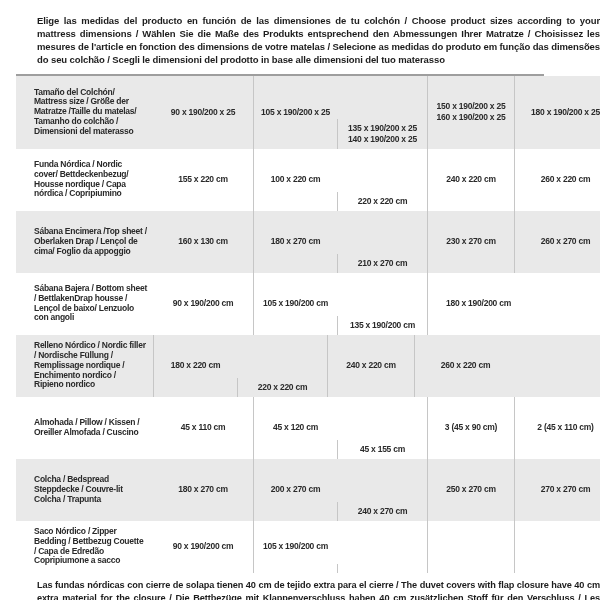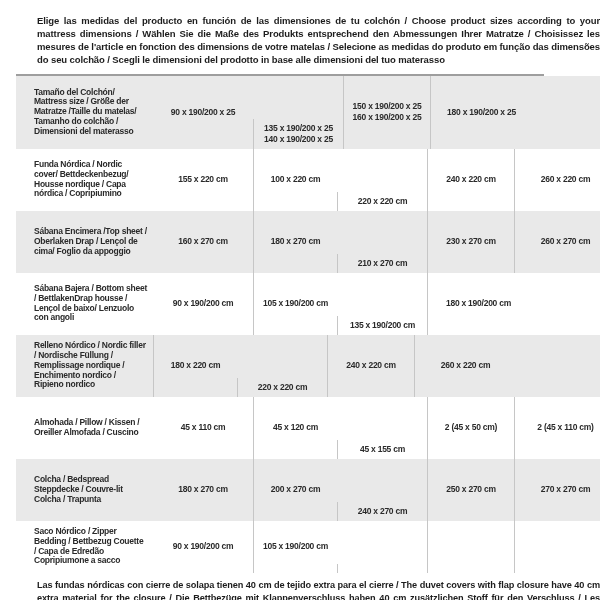--- a/index.html
+++ b/index.html
@@ -93,39 +93,40 @@
 
 <div class="page">
 
   <div class="intro">Elige las medidas del producto en función de las dimensiones de tu colchón / Choose product sizes according to your mattress dimensions / Wählen Sie die Maße des Produkts entsprechend den Abmessungen Ihrer Matratze / Choisissez les mesures de l'article en fonction des dimensions de votre matelas / Selecione as medidas do produto em função das dimensões do seu colchão / Scegli le dimensioni del prodotto in base alle dimensioni del tuo materasso</div>
 
   <div class="size-table">
 
     <div class="t-row alt r-h">
       <div class="cell c-label">Tamaño del Colchón/ Mattress size / Größe der Matratze /Taille du matelas/ Tamanho do colchão / Dimensioni del materasso</div>
       <div class="cell c-val c-v1">90 x 190/200 x 25</div>
+      <div class="cell c-val c-v2">105 x 190/200 x 25</div>
       <div class="cell c-val c-v3">135 x 190/200 x 25
 140 x 190/200 x 25</div>
       <div class="cell c-val c-v4">150 x 190/200 x 25
 160 x 190/200 x 25</div>
       <div class="cell c-val c-v5">180 x 190/200 x 25</div>
     </div>
 
     <div class="t-row r-1">
       <div class="cell c-label">Funda Nórdica / Nordic cover/ Bettdeckenbezug/ Housse nordique / Capa nórdica / Copripiumino</div>
       <div class="cell c-val c-v1">155 x 220 cm</div>
       <div class="cell c-val c-v2">100 x 220 cm</div>
       <div class="cell c-val c-v3">220 x 220 cm</div>
       <div class="cell c-val c-v4">240 x 220 cm</div>
       <div class="cell c-val c-v5">260 x 220 cm</div>
     </div>
 
     <div class="t-row alt r-2">
       <div class="cell c-label">Sábana Encimera /Top sheet / Oberlaken Drap / Lençol de cima/ Foglio da appoggio</div>
-      <div class="cell c-val c-v1">160 x 270 cm</div>
+      <div class="cell c-val c-v1">160 x 130 cm</div>
       <div class="cell c-val c-v2">180 x 270 cm</div>
       <div class="cell c-val c-v3">210 x 270 cm</div>
       <div class="cell c-val c-v4">230 x 270 cm</div>
       <div class="cell c-val c-v5">260 x 270 cm</div>
     </div>
 
     <div class="t-row r-3">
       <div class="cell c-label">Sábana Bajera / Bottom sheet / BettlakenDrap housse / Lençol de baixo/ Lenzuolo con angoli</div>
       <div class="cell c-val c-v1">90 x 190/200 cm</div>
       <div class="cell c-val c-v2">105 x 190/200 cm</div>
@@ -139,21 +140,21 @@
       <div class="cell c-val c-v3">220 x 220 cm</div>
       <div class="cell c-val c-v4">240 x 220 cm</div>
       <div class="cell c-val c-v5">260 x 220 cm</div>
     </div>
 
     <div class="t-row r-5">
       <div class="cell c-label">Almohada  / Pillow / Kissen / Oreiller Almofada / Cuscino</div>
       <div class="cell c-val c-v1">45 x 110 cm</div>
       <div class="cell c-val c-v2">45 x 120 cm</div>
       <div class="cell c-val c-v3">45 x 155 cm</div>
-      <div class="cell c-val c-v4">2 (45 x 50 cm)</div>
+      <div class="cell c-val c-v4">3 (45 x 90 cm)</div>
       <div class="cell c-val c-v5">2 (45 x 110 cm)</div>
     </div>
 
     <div class="t-row alt r-6">
       <div class="cell c-label">Colcha / Bedspread Steppdecke / Couvre-lit Colcha / Trapunta</div>
       <div class="cell c-val c-v1">180 x 270 cm</div>
       <div class="cell c-val c-v2">200 x 270 cm</div>
       <div class="cell c-val c-v3">240 x 270 cm</div>
       <div class="cell c-val c-v4">250 x 270 cm</div>
       <div class="cell c-val c-v5">270 x 270 cm</div>

